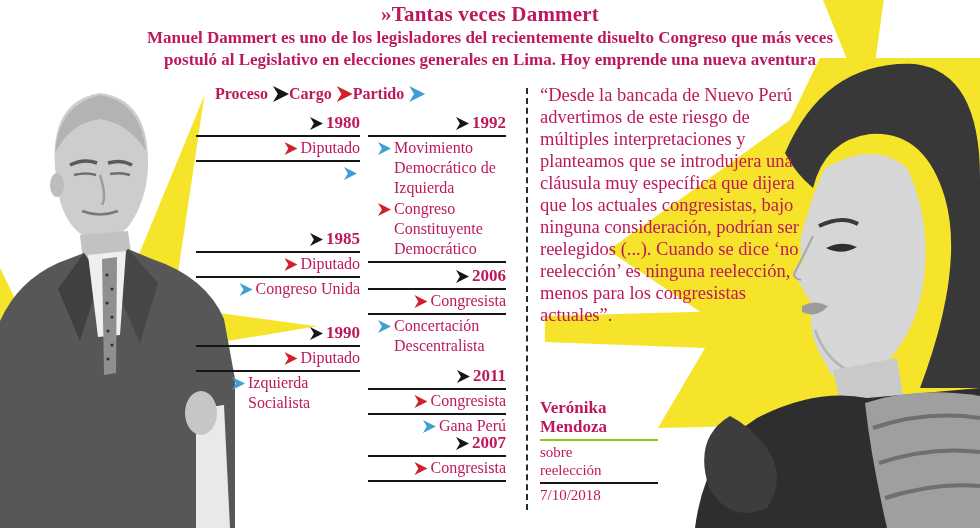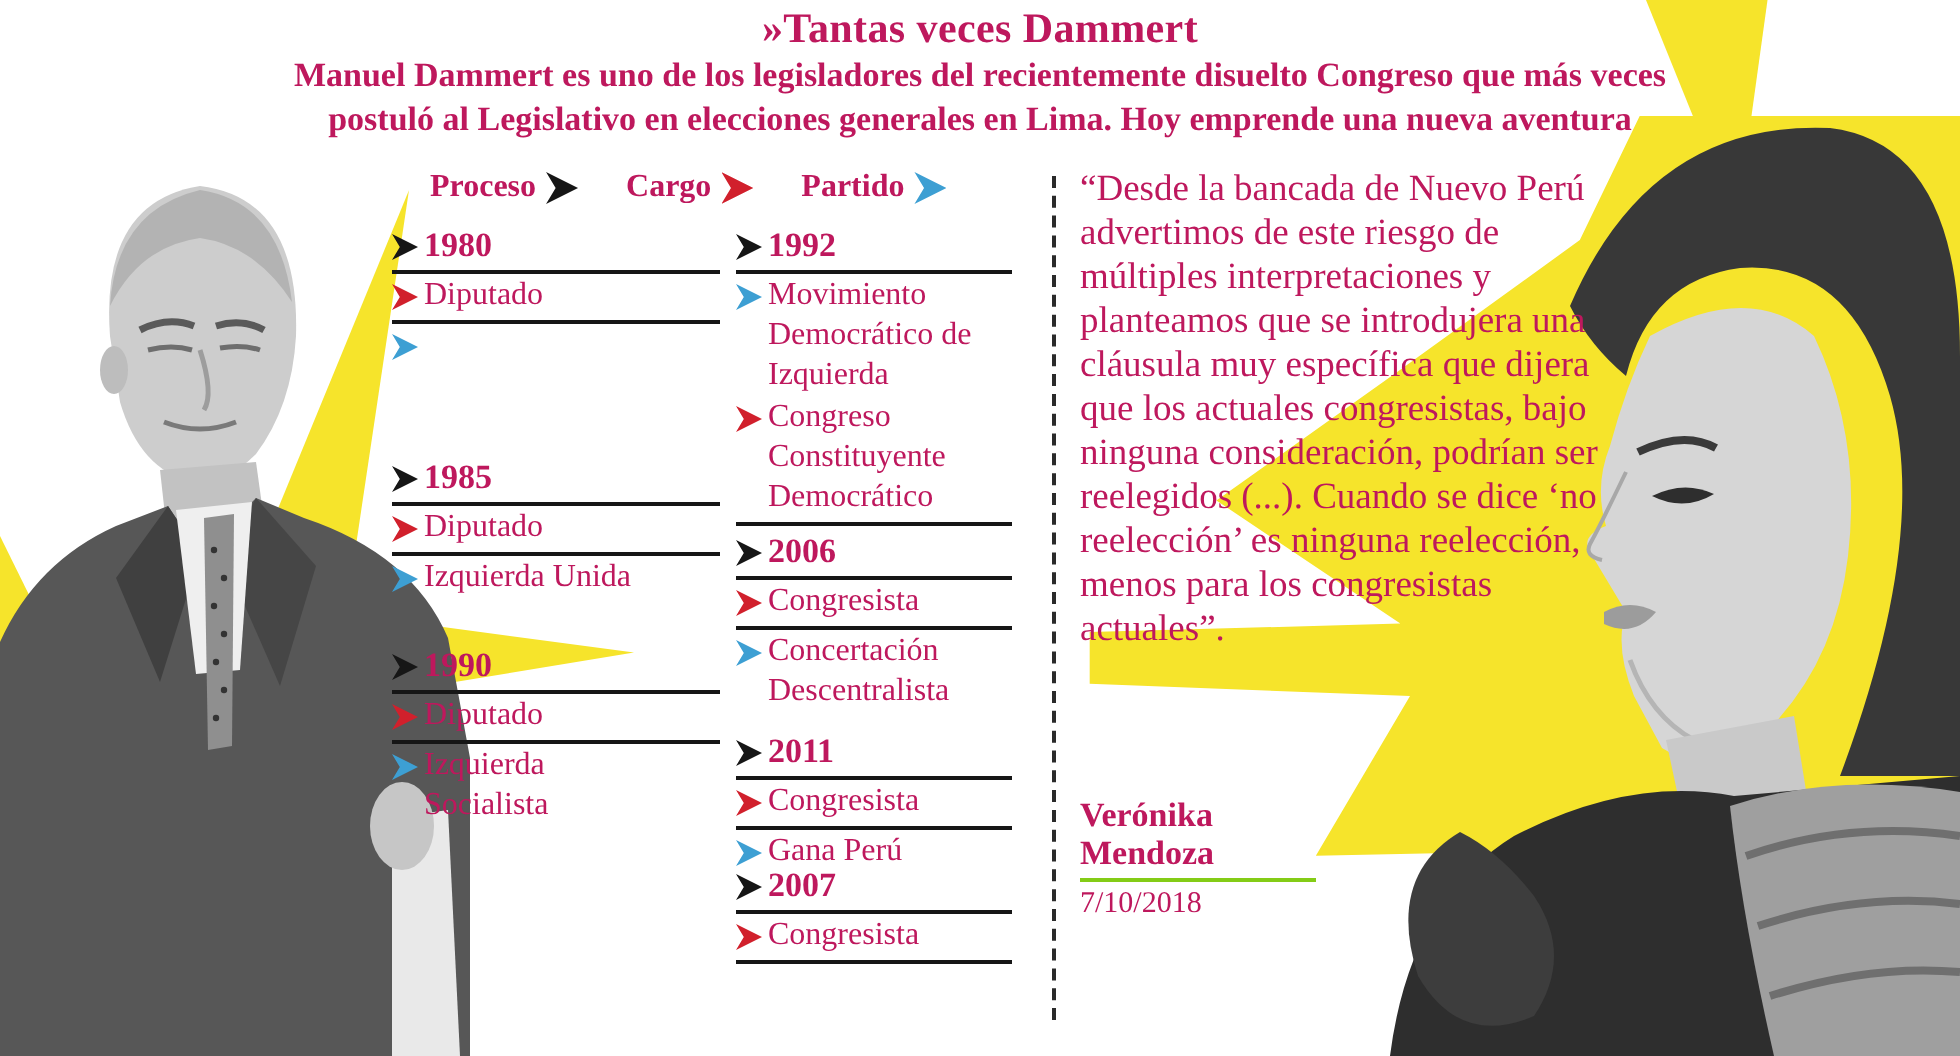--- a/index.html
+++ b/index.html
@@ -24,31 +24,31 @@
   
   .photo{position:absolute;z-index:1;}
   
   #title{position:absolute;left:0;top:2px;width:980px;text-align:center;
     font-size:21px;font-weight:bold;letter-spacing:.2px;z-index:3;}
   .subtitle{position:absolute;left:0;width:980px;text-align:center;
     font-size:17px;font-weight:bold;line-height:21px;z-index:3;}
   #subtitle1{top:27px;}
   #subtitle2{top:49px;}
   
-  #legend{position:absolute;left:215px;top:85px;display:flex;gap:24px;z-index:3;}
+  #legend{position:absolute;left:215px;top:85px;display:flex;z-index:3;}
   .legend-item{display:flex;align-items:center;font-size:16px;font-weight:bold;}
   .arr{display:inline-block;width:13px;height:13px;flex:0 0 13px;
     clip-path:polygon(0 0,100% 50%,0 100%,30% 50%);}
   .legend-item .arr{width:16px;height:16px;flex-basis:16px;margin-left:5px;}
   .arr.black{background:#161616;}
   .arr.red{background:#d1202c;}
   .arr.blue{background:#3d9fd3;}
   
   .entry{position:absolute;z-index:3;}
-  .row{display:flex;align-items:flex-start;padding:1px 0 2px 0;}
+  .row{display:flex;align-items:flex-start;padding:1px 0 2px 0;justify-content:flex-end;}
   .row.underlined{border-bottom:2px solid #161616;}
   .row .arr{margin-top:4px;margin-right:3px;}
   .row .txt{font-size:16px;line-height:20px;max-width:112px;}
   .row.year .txt{font-weight:bold;font-size:17px;}
   .row.partido{padding-bottom:0;}
   
   #separator{position:absolute;left:526px;top:88px;height:422px;width:0;
     border-left:2px dashed #2a2a2a;z-index:3;}
   
   #quote{position:absolute;left:540px;top:84px;width:268px;
@@ -158,21 +158,21 @@
     <div class="row year underlined">
       <span class="arr black"></span>
       <span class="txt">1985</span>
     </div>
     <div class="row cargo underlined">
       <span class="arr red"></span>
       <span class="txt">Diputado</span>
     </div>
     <div class="row partido">
       <span class="arr blue"></span>
-      <span class="txt">Izquierda Unida</span>
+      <span class="txt">Congreso Unida</span>
     </div>
   </div>
 
   <div class="entry" style="left:196px;top:322px;width:164px">
     <div class="row year underlined">
       <span class="arr black"></span>
       <span class="txt">1990</span>
     </div>
     <div class="row cargo underlined">
       <span class="arr red"></span>
@@ -239,16 +239,19 @@
       <span class="txt">Congresista</span>
     </div>
   </div>
 
   <div id="separator"></div>
 
   <div id="quote">“Desde la bancada de Nuevo Perú advertimos de este riesgo de múltiples interpretaciones y planteamos que se introdujera una cláusula muy específica que dijera que los actuales congresistas, bajo ninguna consideración, podrían ser reelegidos (...). Cuando se dice ‘no reelección’ es ninguna reelección, menos para los congresistas actuales”.</div>
 
   <div id="attribution">
     <div id="attr-name">Verónika Mendoza</div>
+    <div id="attr-context-wrap">
+      <span id="attr-context">sobre reelección</span>
+    </div>
     <div id="attr-date">7/10/2018</div>
   </div>
 
 </div>
 
 </body></html>

